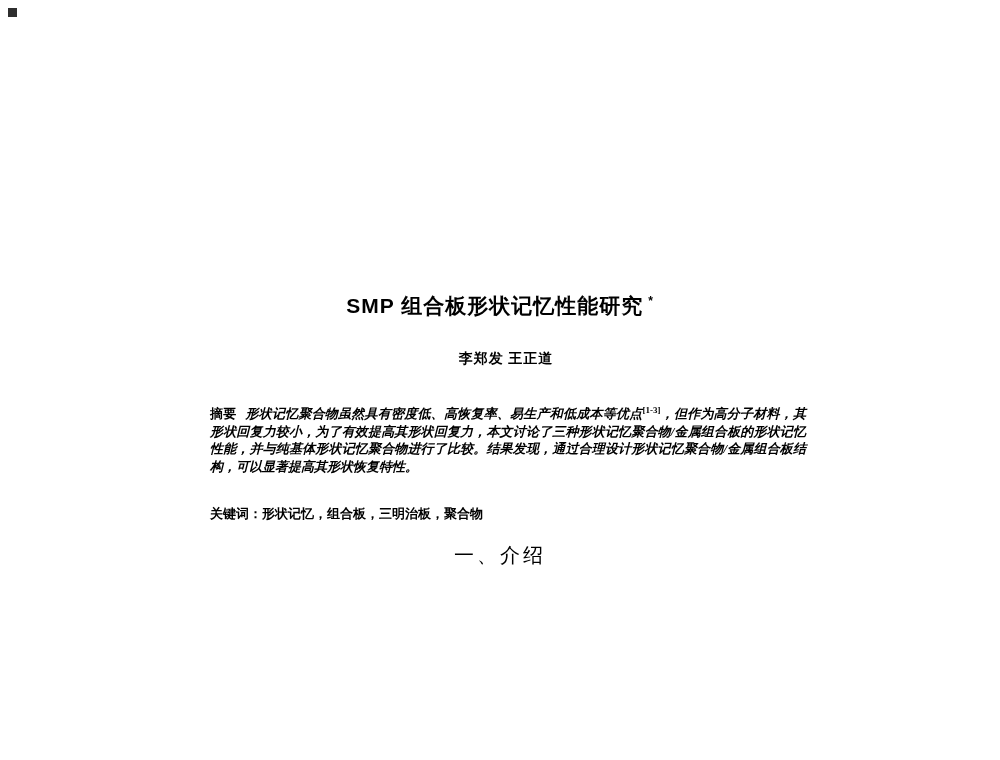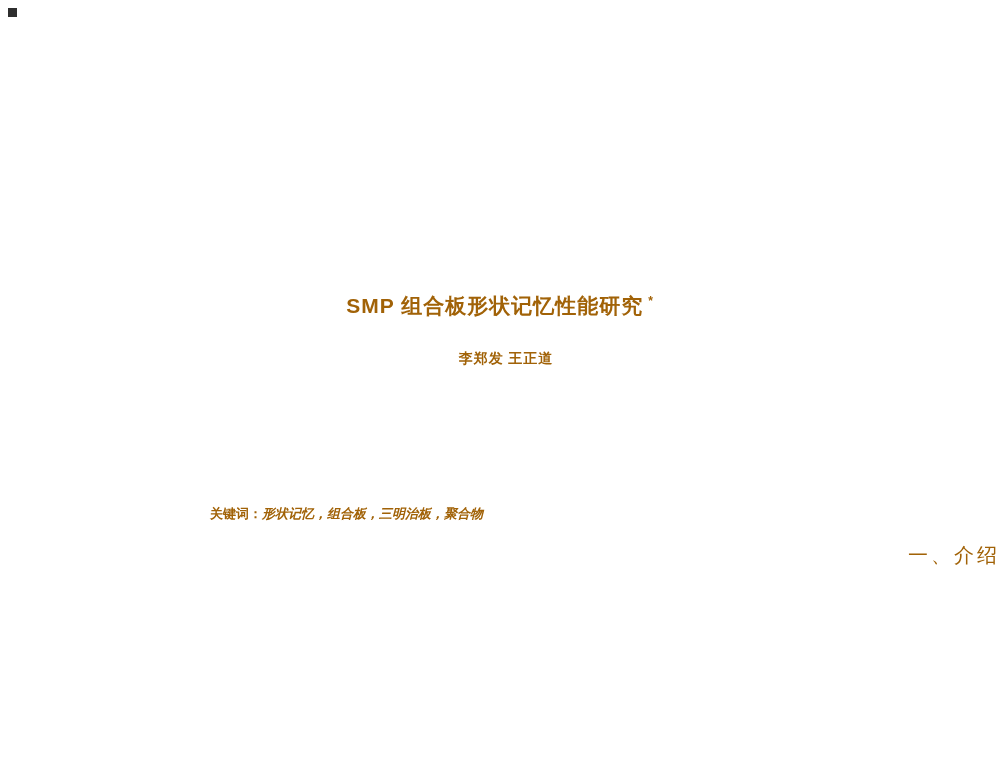--- a/index.html
+++ b/index.html
@@ -4,21 +4,21 @@
 <style>
   * { margin: 0; padding: 0; box-sizing: border-box; }
   html, body { background: #ffffff; }
   .page {
     position: relative;
     width: 1000px;
     height: 588px;
     background: #ffffff;
     overflow: hidden;
     font-family: "Liberation Serif", serif;
-    color: #a16207;
+    color: #000000;
   }
   .scan-artifact {
     position: absolute;
     left: 8px; top: 8px;
     width: 9px; height: 9px;
     background: #2e2e2e;
   }
   .title {
     position: absolute;
     top: 292px; left: 0;
@@ -68,26 +68,26 @@
     top: 505px; left: 210px;
     width: 600px;
     font-size: 13px;
     font-weight: 600;
   }
   .keywords .keywords-label {
     font-weight: bold;
     font-family: "Liberation Sans", "DejaVu Sans", sans-serif;
     text-align: center;
   }
-  .keywords .keywords-text { font-style: italic; }
+  .keywords .keywords-text { }
   .section-heading {
     position: absolute;
     top: 542px; left: 0;
     width: 100%;
-    text-align: right;
+    text-align: center;
     font-size: 20px;
     letter-spacing: 3px;
   }
   .body-paragraph {
     position: absolute;
     top: 590px; left: 169px;
     width: 664px;
     font-size: 15.5px;
     line-height: 24px;
     text-align: justify;
@@ -124,20 +124,23 @@
 
   <div class="scan-artifact"></div>
 
   <div class="title">
     <span>SMP 组合板形状记忆性能研究</span><sup>*</sup>
   </div>
 
   <div class="authors">李郑发 王正道</div>
 
 
+  <div class="abstract">
+    <span class="abstract-label">摘要</span><span>形状记忆聚合物虽然具有密度低、高恢复率、易生产和低成本等优点</span><sup>[1-3]</sup><span>，但作为高分子材料，其形状回复力较小，为了有效提高其形状回复力，本文讨论了三种形状记忆聚合物/金属组合板的形状记忆性能，并与纯基体形状记忆聚合物进行了比较。结果发现，通过合理设计形状记忆聚合物/金属组合板结构，可以显著提高其形状恢复特性。</span>
+  </div>
 
   <div class="keywords">
     <span class="keywords-label">关键词：</span><span class="keywords-text">形状记忆，组合板，三明治板，聚合物</span>
   </div>
 
   <div class="section-heading">一、介绍</div>
 
 
   <svg class="figure-svg" viewBox="0 0 1000 760" xmlns="http://www.w3.org/2000/svg">
 

